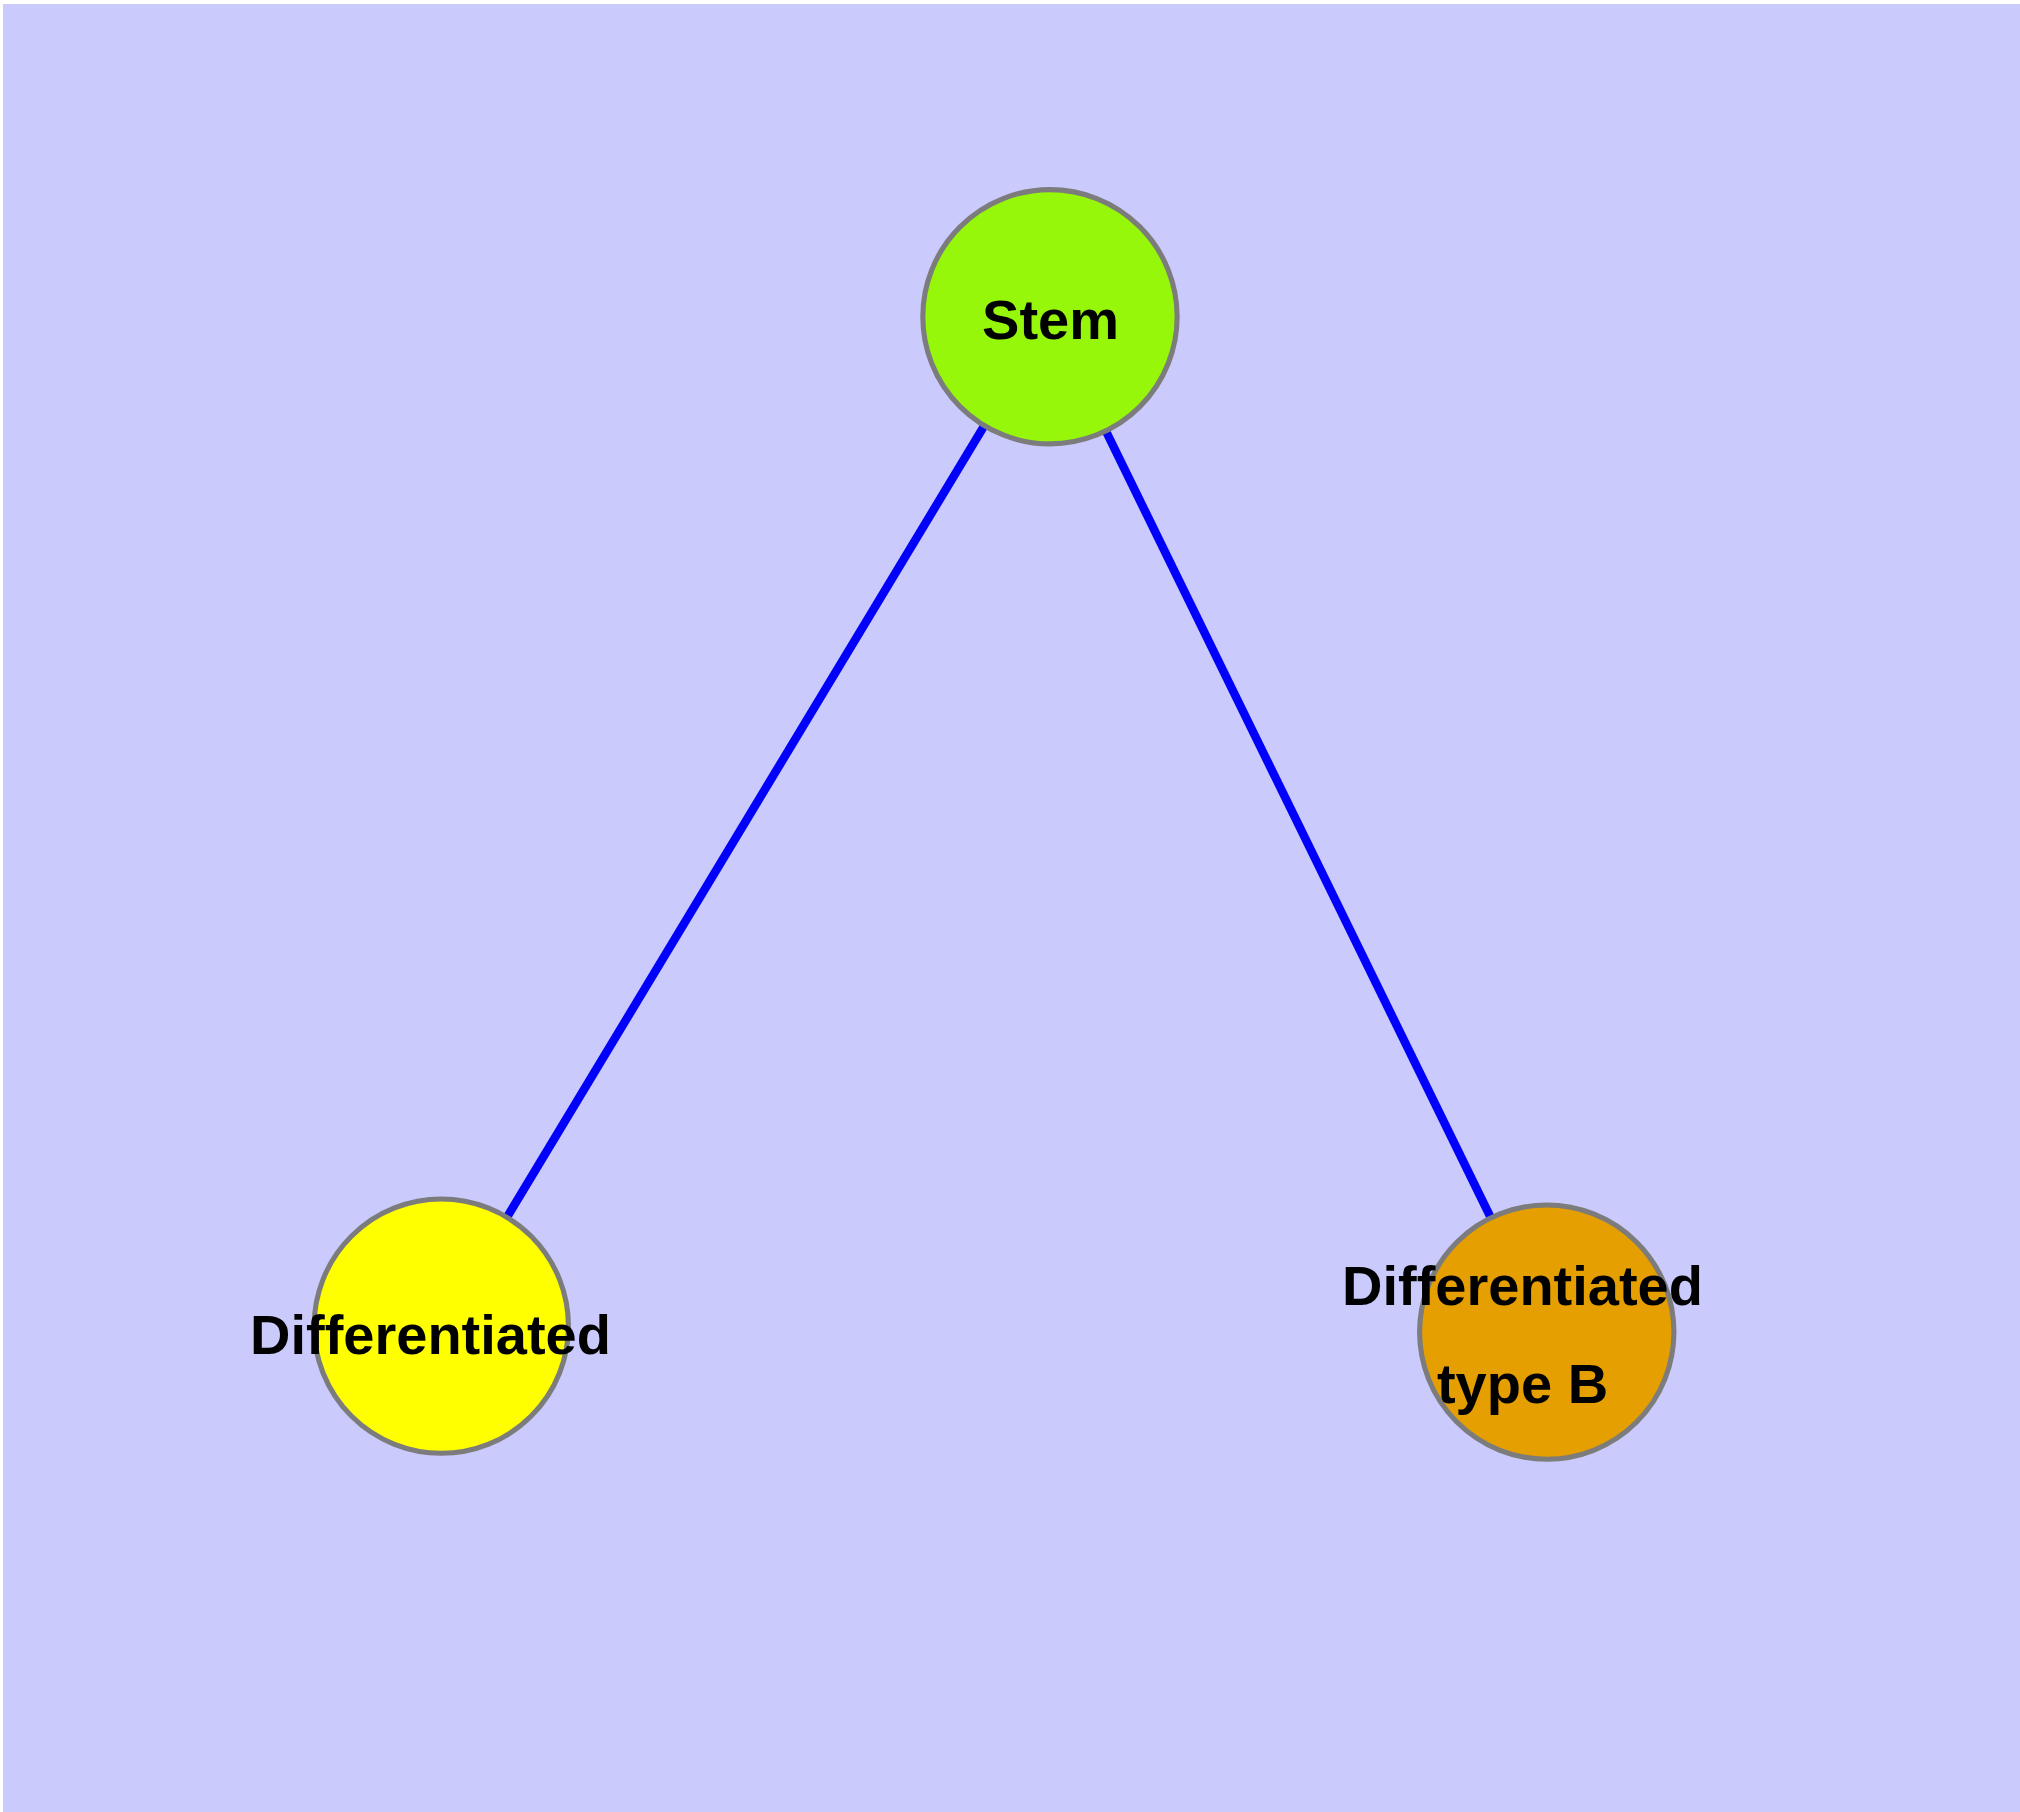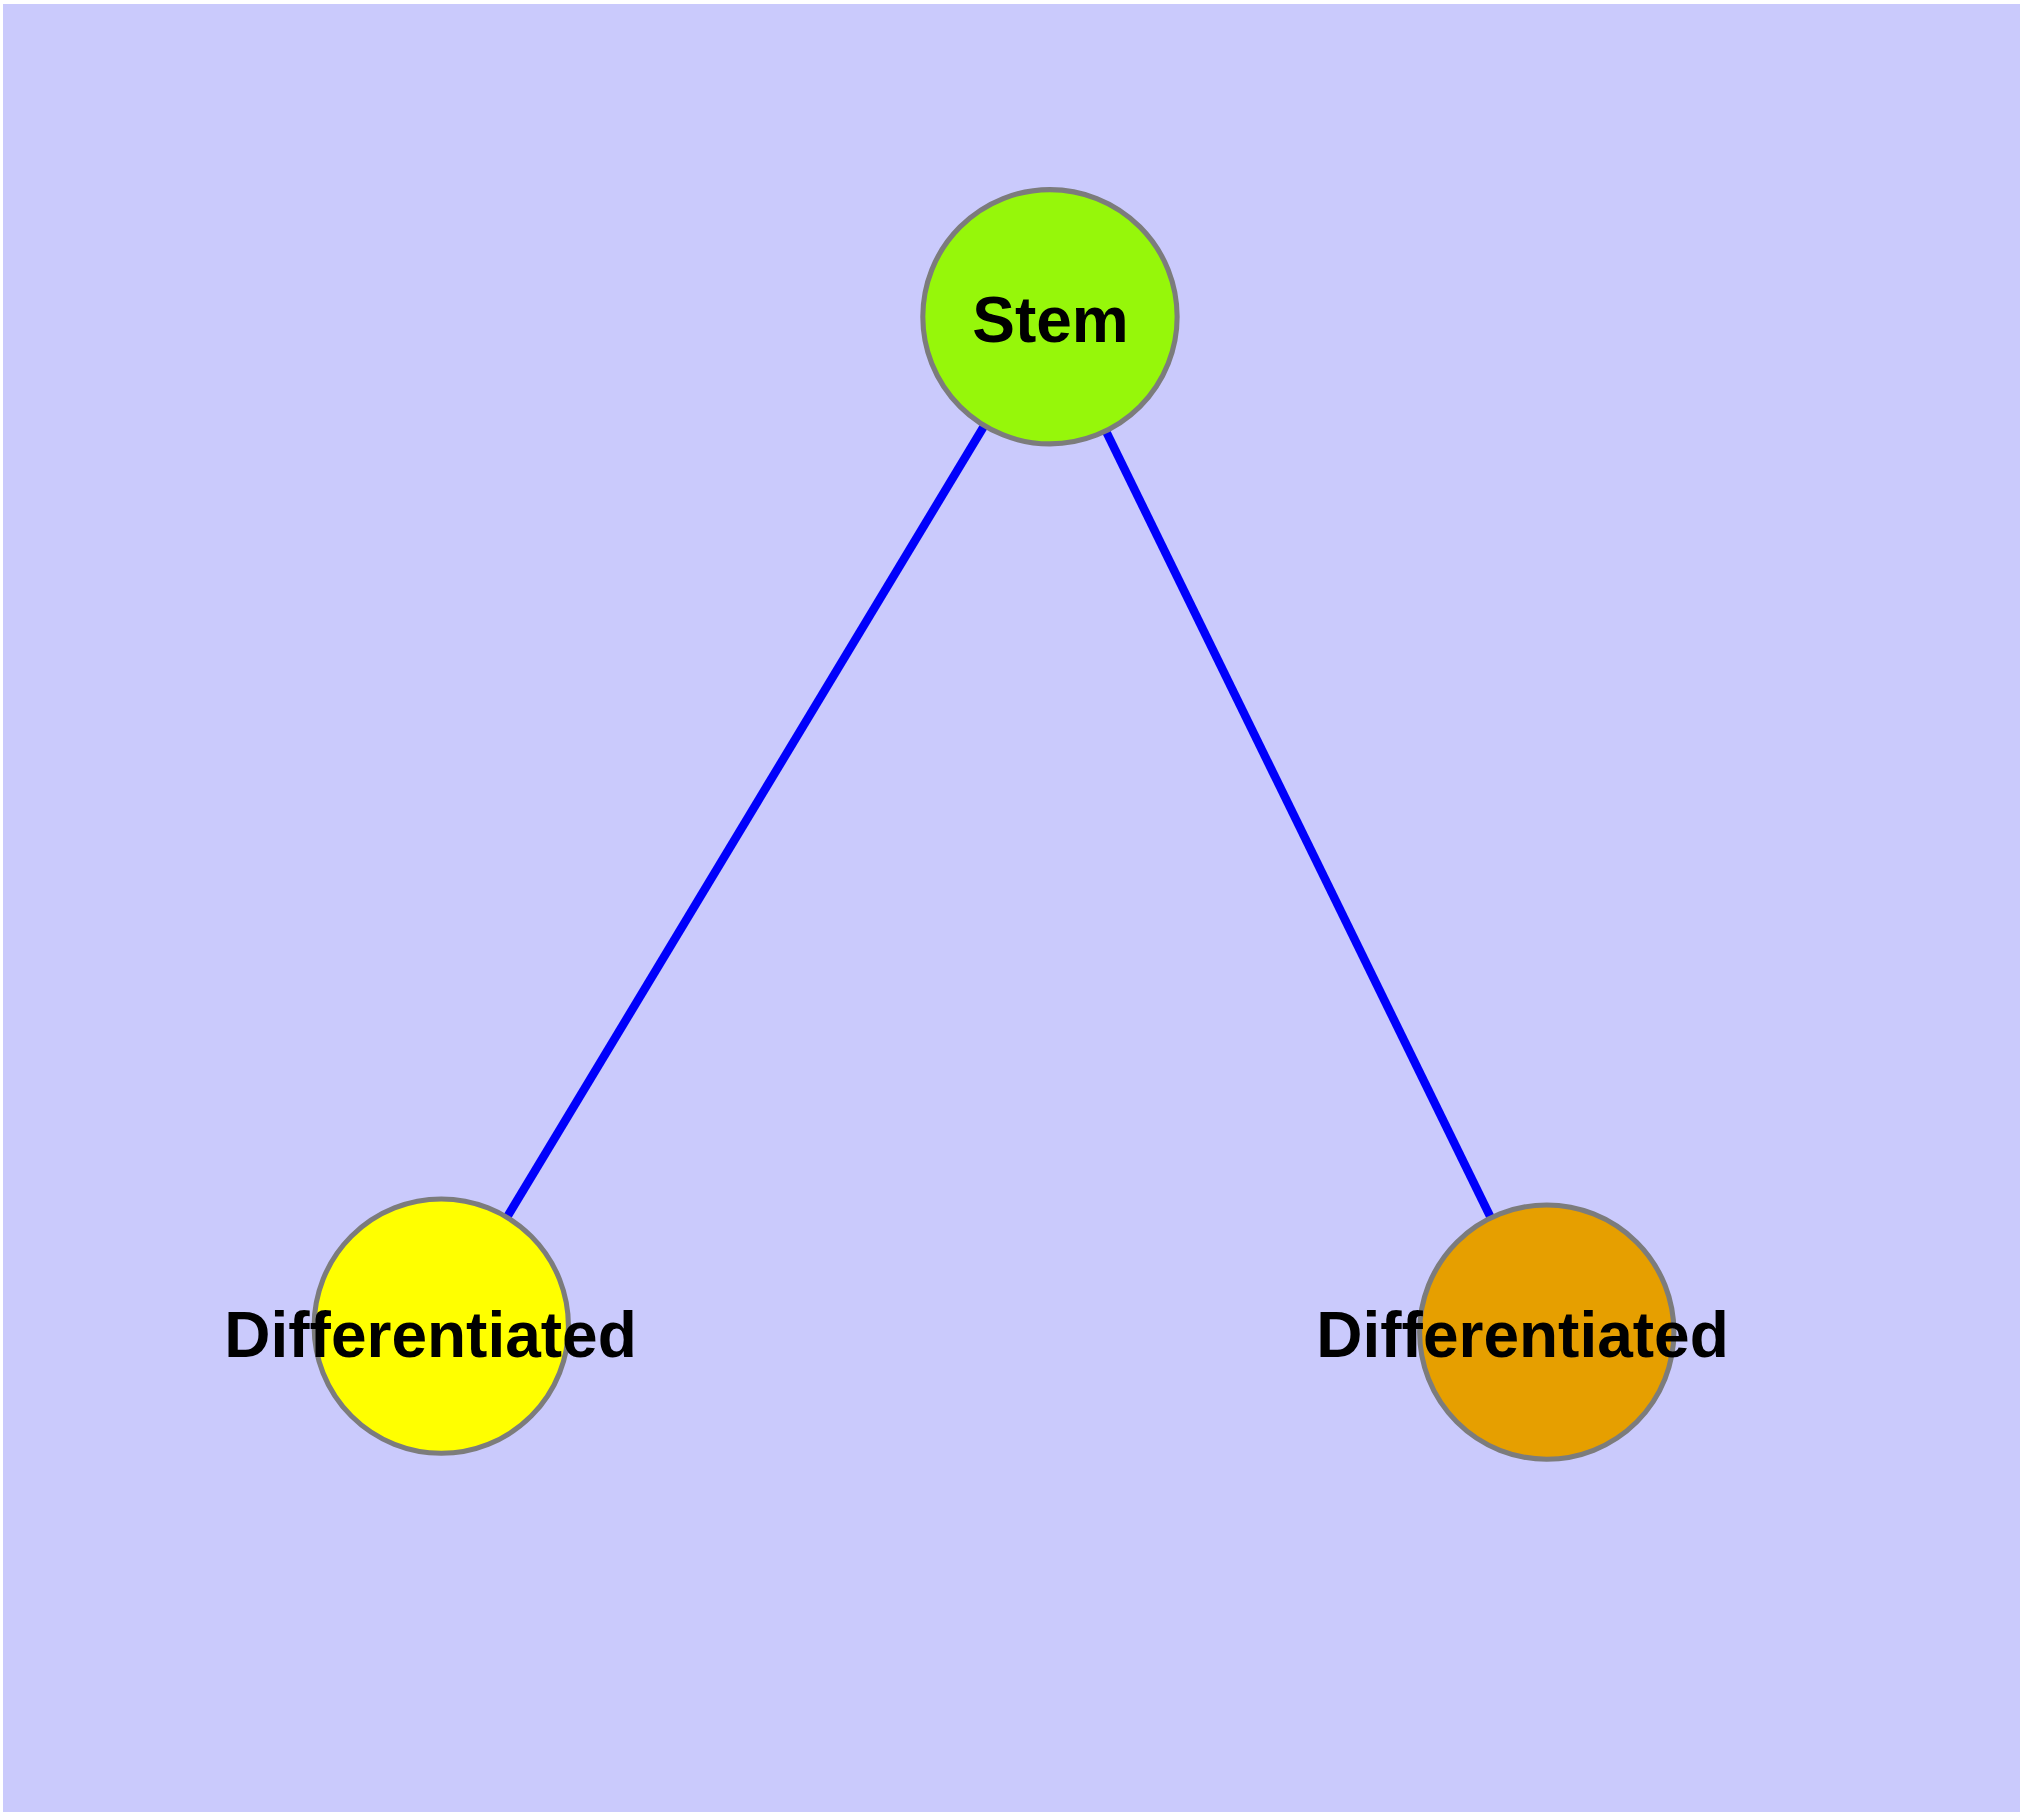--- a/index.html
+++ b/index.html
@@ -41,21 +41,21 @@
   .node-circle {
     stroke: #7C7C7C;
     stroke-width: 6;
   }
   .node-label {
     position: absolute;
     transform: translate(-50%, -50%);
     text-align: center;
     color: #000000;
     font-weight: bold;
-    font-size: 64px;
+    font-size: 56px;
     line-height: 98px;
     white-space: nowrap;
     pointer-events: none;
   }
 </style>
 </head>
 <body>
 
 <div class="page">
   <div class="plot-canvas">
@@ -73,17 +73,18 @@
     <div class="node-label" style="left:1048px; top:316px;">
       <div>Stem</div>
     </div>
 
     <div class="node-label" style="left:428px; top:1331px;">
       <div>Differentiated</div>
     </div>
 
     <div class="node-label" style="left:1520px; top:1331px;">
       <div>Differentiated</div>
+      <div>type B</div>
     </div>
 
   </div>
 </div>
 
 
 </body></html>

